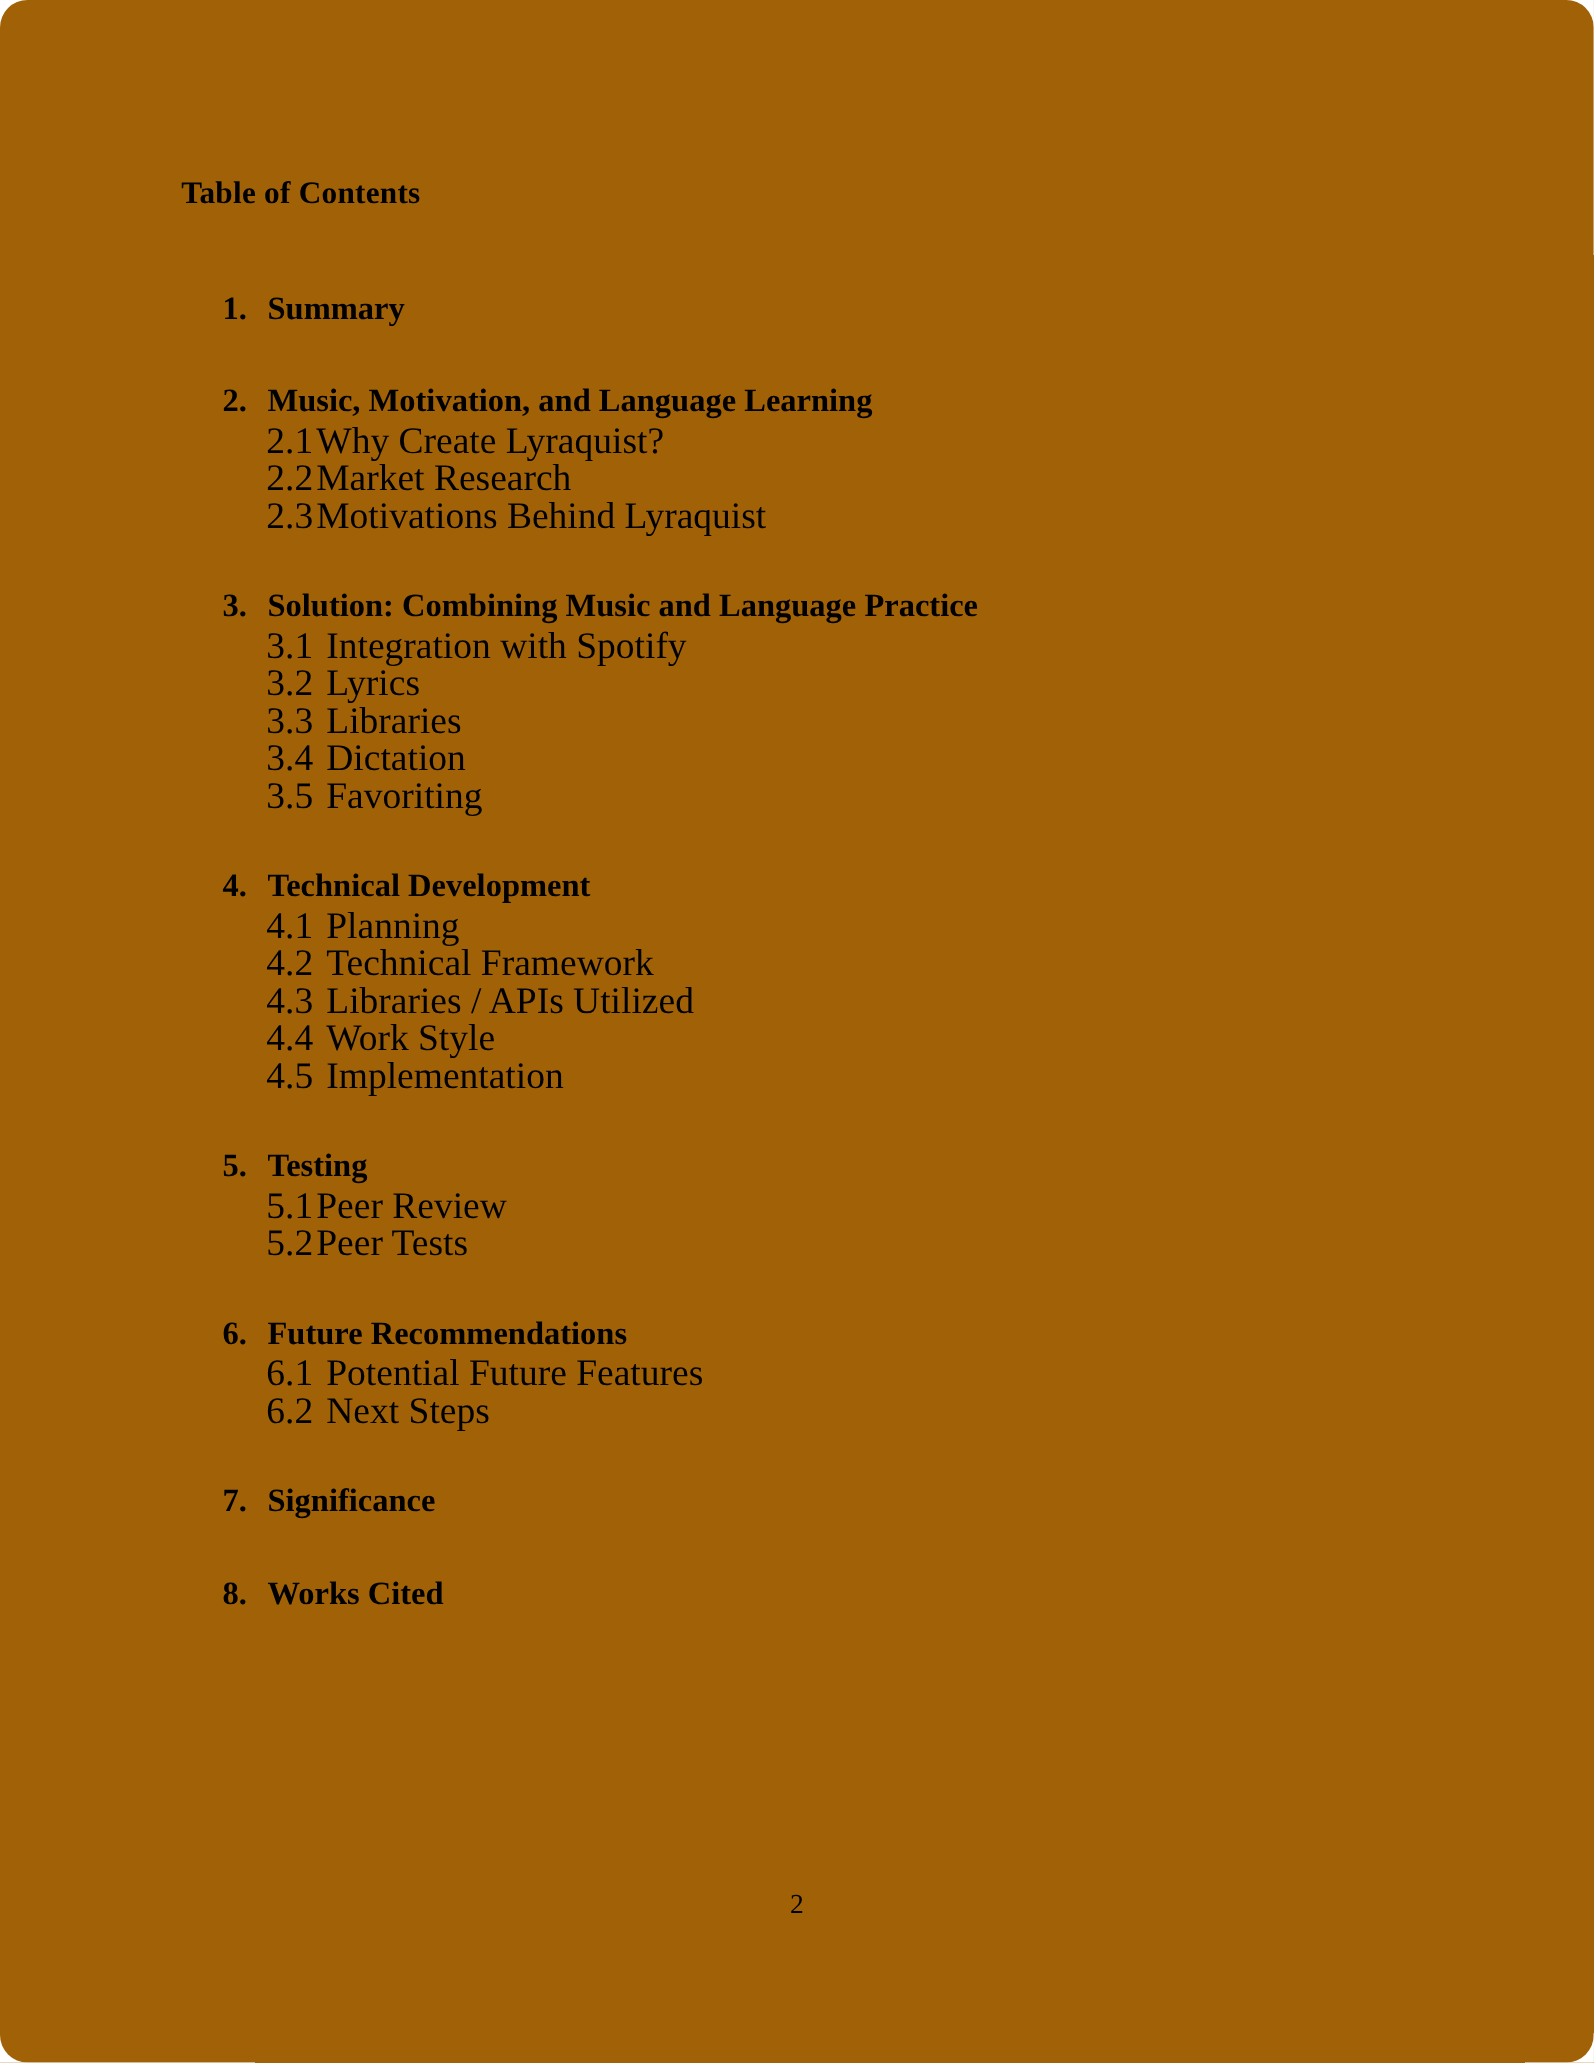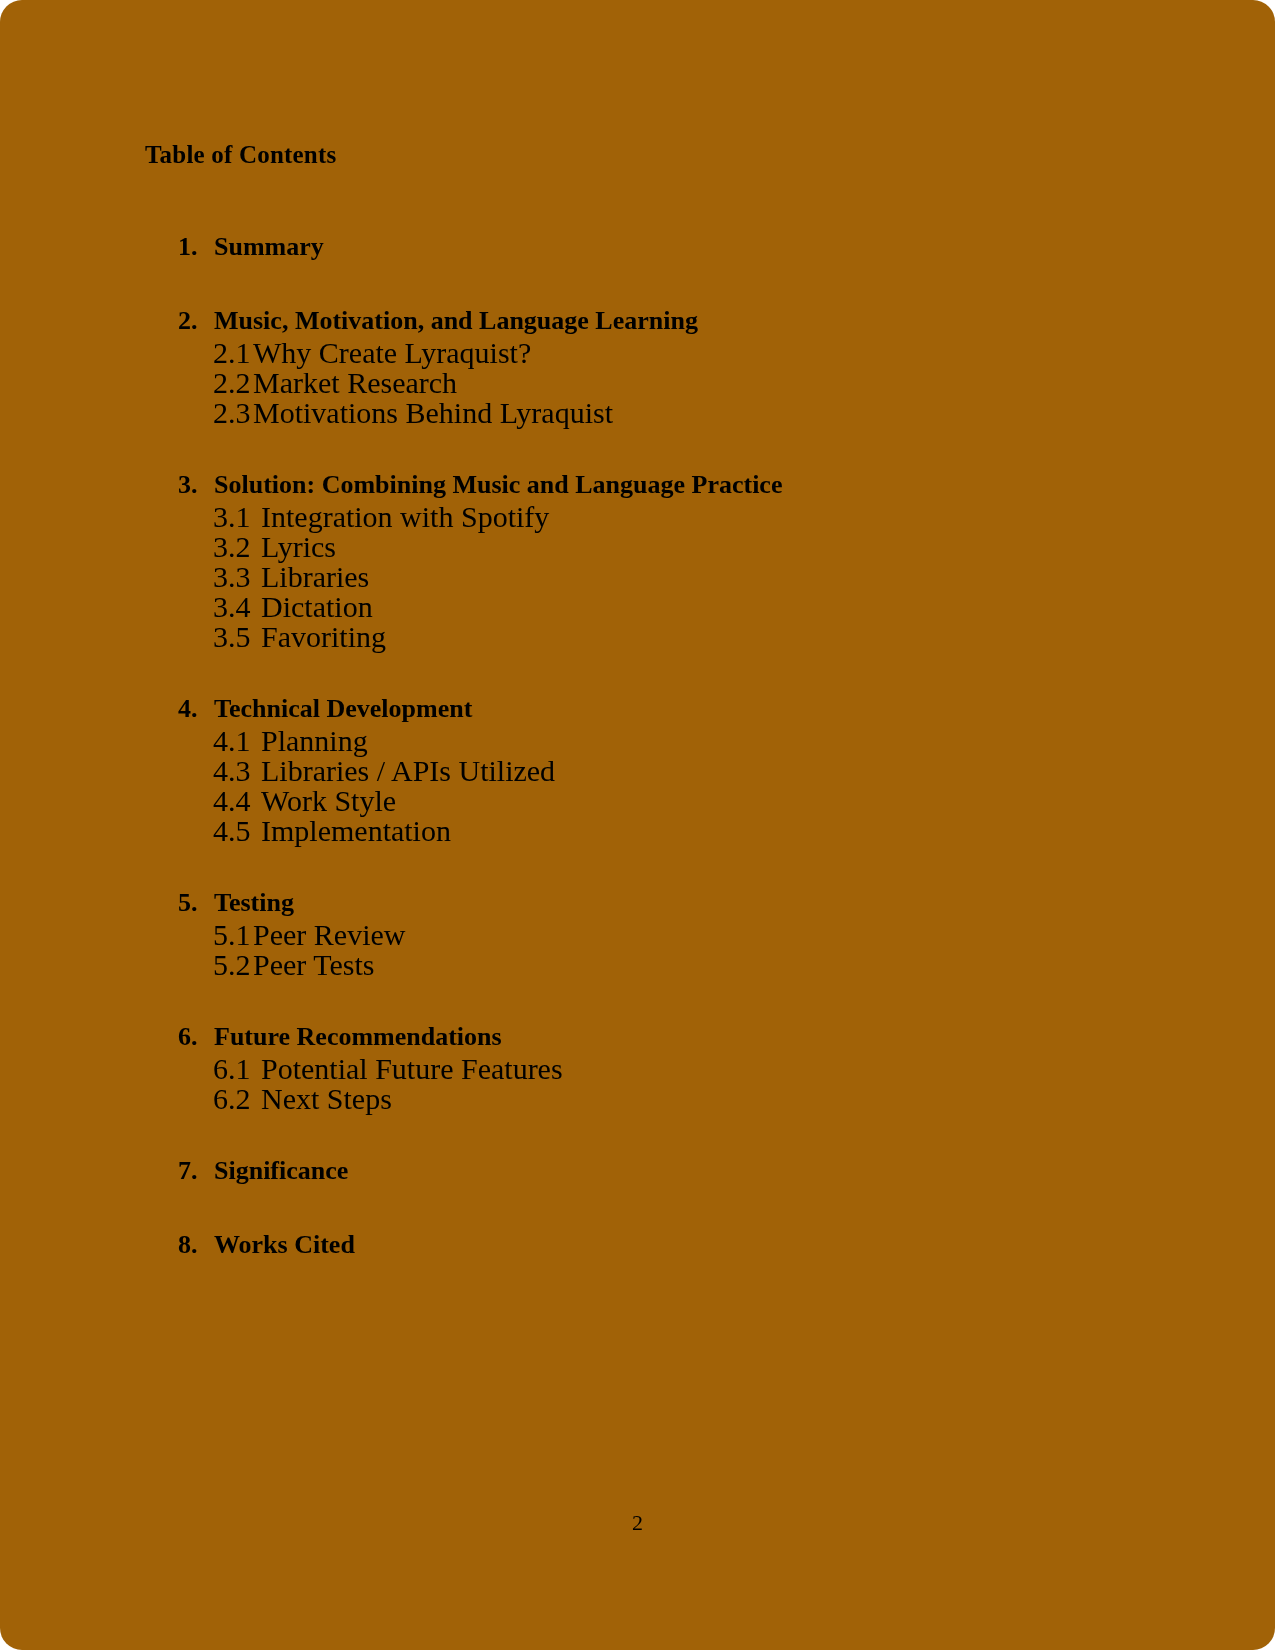--- a/index.html
+++ b/index.html
@@ -158,20 +158,24 @@
           <div class="lvl1">
             <span class="num">4.</span>
             <span class="label">Technical Development</span>
           </div>
           <ul class="sublist">
             <li class="lvl2 gap-wide">
               <span class="num">4.1</span>
               <span class="label">Planning</span>
             </li>
             <li class="lvl2 gap-wide">
+              <span class="num">4.2</span>
+              <span class="label">Technical Framework</span>
+            </li>
+            <li class="lvl2 gap-wide">
               <span class="num">4.3</span>
               <span class="label">Libraries / APIs Utilized</span>
             </li>
             <li class="lvl2 gap-wide">
               <span class="num">4.4</span>
               <span class="label">Work Style</span>
             </li>
             <li class="lvl2 gap-wide">
               <span class="num">4.5</span>
               <span class="label">Implementation</span>

